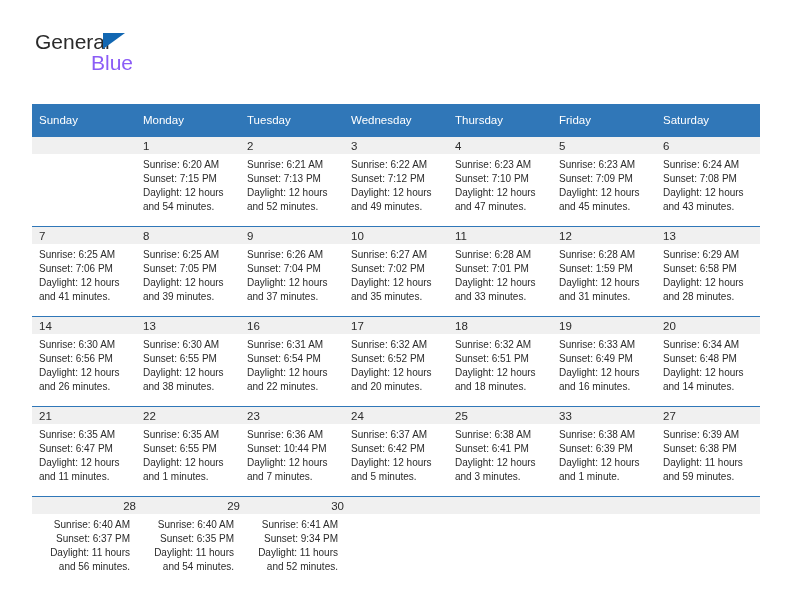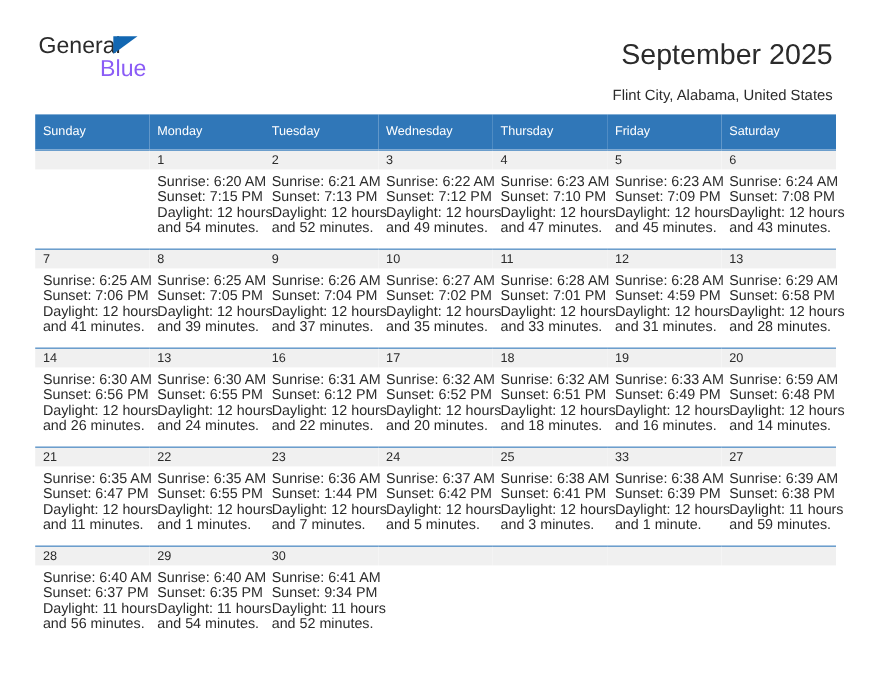--- a/index.html
+++ b/index.html
@@ -79,42 +79,40 @@
   .datebar {
     background: #f0f0f0;
     height: 17px;
     padding: 1px 0 0 7px;
     font-size: 11.5px;
     color: #2b2b2b;
     line-height: 16px;
   }
   .lines {
     padding: 4px 6px 0 7px;
-    font-size: 13px;
+    font-size: 10px;
     line-height: 14.2px;
     color: #2b2b2b;
   }
   .lines div { white-space: nowrap; }
-  tr.week:last-child td.day { height: 92px; }
+  tr.week:last-child td.day { height: 92px; text-align: right; }
 </style>
 </head>
 <body>
 
 <div class="page">
 
   <div class="header">
 
     <div class="logo">
       <span class="logo-general">General</span>
       <span class="logo-tri"></span>
       <span class="logo-blue">Blue</span>
     </div>
 
-    <div class="title">September 2025</div>
-    <div class="subtitle">Flint City, Alabama, United States</div>
   </div>
 
   <div class="calendar">
     <table class="cal">
       <colgroup>
         <col>
           <col>
           <col>
           <col>
           <col>
@@ -235,21 +233,21 @@
                 <div>Sunrise: 6:28 AM</div>
                 <div>Sunset: 7:01 PM</div>
                 <div>Daylight: 12 hours</div>
                 <div>and 33 minutes.</div>
               </div>
             </td>
             <td class="day">
               <div class="datebar">12</div>
               <div class="lines">
                 <div>Sunrise: 6:28 AM</div>
-                <div>Sunset: 4:59 PM</div>
+                <div>Sunset: 1:59 PM</div>
                 <div>Daylight: 12 hours</div>
                 <div>and 31 minutes.</div>
               </div>
             </td>
             <td class="day">
               <div class="datebar">13</div>
               <div class="lines">
                 <div>Sunrise: 6:29 AM</div>
                 <div>Sunset: 6:58 PM</div>
                 <div>Daylight: 12 hours</div>
@@ -266,28 +264,28 @@
                 <div>Daylight: 12 hours</div>
                 <div>and 26 minutes.</div>
               </div>
             </td>
             <td class="day">
               <div class="datebar">13</div>
               <div class="lines">
                 <div>Sunrise: 6:30 AM</div>
                 <div>Sunset: 6:55 PM</div>
                 <div>Daylight: 12 hours</div>
-                <div>and 24 minutes.</div>
+                <div>and 38 minutes.</div>
               </div>
             </td>
             <td class="day">
               <div class="datebar">16</div>
               <div class="lines">
                 <div>Sunrise: 6:31 AM</div>
-                <div>Sunset: 6:12 PM</div>
+                <div>Sunset: 6:54 PM</div>
                 <div>Daylight: 12 hours</div>
                 <div>and 22 minutes.</div>
               </div>
             </td>
             <td class="day">
               <div class="datebar">17</div>
               <div class="lines">
                 <div>Sunrise: 6:32 AM</div>
                 <div>Sunset: 6:52 PM</div>
                 <div>Daylight: 12 hours</div>
@@ -308,21 +306,21 @@
               <div class="lines">
                 <div>Sunrise: 6:33 AM</div>
                 <div>Sunset: 6:49 PM</div>
                 <div>Daylight: 12 hours</div>
                 <div>and 16 minutes.</div>
               </div>
             </td>
             <td class="day">
               <div class="datebar">20</div>
               <div class="lines">
-                <div>Sunrise: 6:59 AM</div>
+                <div>Sunrise: 6:34 AM</div>
                 <div>Sunset: 6:48 PM</div>
                 <div>Daylight: 12 hours</div>
                 <div>and 14 minutes.</div>
               </div>
             </td>
           </tr>
           <tr class="week">
             <td class="day">
               <div class="datebar">21</div>
               <div class="lines">
@@ -338,21 +336,21 @@
                 <div>Sunrise: 6:35 AM</div>
                 <div>Sunset: 6:55 PM</div>
                 <div>Daylight: 12 hours</div>
                 <div>and 1 minutes.</div>
               </div>
             </td>
             <td class="day">
               <div class="datebar">23</div>
               <div class="lines">
                 <div>Sunrise: 6:36 AM</div>
-                <div>Sunset: 1:44 PM</div>
+                <div>Sunset: 10:44 PM</div>
                 <div>Daylight: 12 hours</div>
                 <div>and 7 minutes.</div>
               </div>
             </td>
             <td class="day">
               <div class="datebar">24</div>
               <div class="lines">
                 <div>Sunrise: 6:37 AM</div>
                 <div>Sunset: 6:42 PM</div>
                 <div>Daylight: 12 hours</div>

